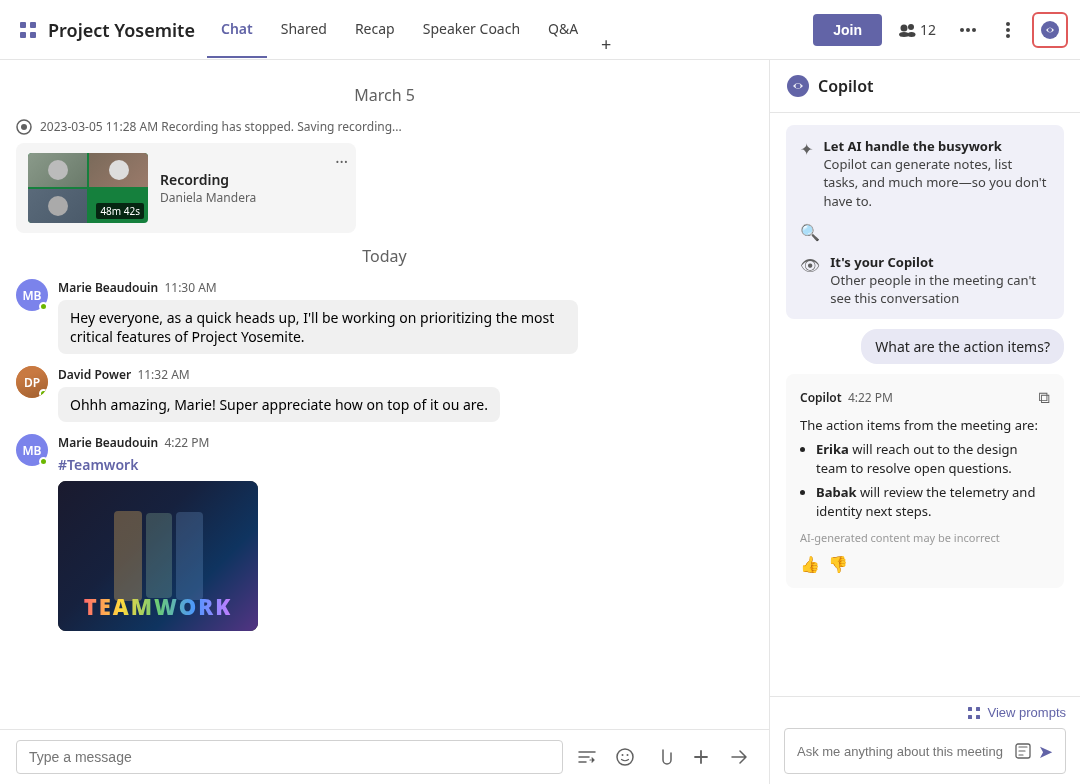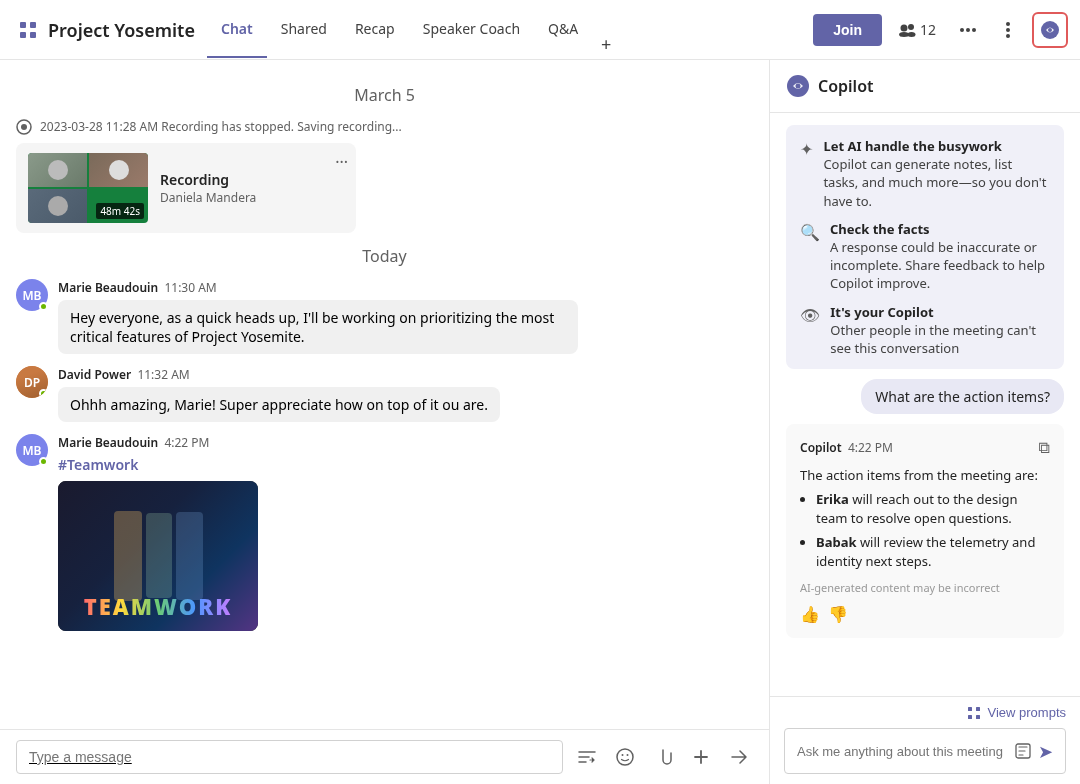--- a/index.html
+++ b/index.html
@@ -106,21 +106,21 @@
     .gif-text {
       font-size: 22px; font-weight: 900; letter-spacing: 2px; position: relative; z-index: 2;
       background: linear-gradient(90deg, #ff6b6b, #ffd93d, #6bcb77, #4d96ff, #c77dff);
       -webkit-background-clip: text; -webkit-text-fill-color: transparent;
       text-shadow: none;
     }
 
     
     .chat-input-bar {
       border-top: 1px solid #e5e5e5; padding: 10px 16px;
-      display: flex; align-items: center; gap: 10px; text-decoration: underline;
+      display: flex; align-items: center; gap: 10px;
     }
     .chat-input {
       flex: 1; border: 1px solid #d1d1d1; border-radius: 4px; padding: 8px 12px;
       font-size: 14px; color: #616161; outline: none;
     }
     .input-icon-btn { width: 28px; height: 28px; display: flex; align-items: center; justify-content: center; cursor: pointer; color: #616161; }
 
     
     .copilot-panel { width: 310px; flex-shrink: 0; display: flex; flex-direction: column; }
     .copilot-header { display: flex; align-items: center; gap: 8px; padding: 14px 16px; border-bottom: 1px solid #e5e5e5; }
@@ -231,21 +231,21 @@
   <div class="chat-panel">
     <div class="chat-messages">
 
       <div class="date-divider">March 5</div>
 
       <div class="system-msg">
         <svg width="16" height="16" viewBox="0 0 16 16">
             <circle cx="8" cy="8" r="7" stroke="#616161" stroke-width="1.5" fill="none"></circle>
             <circle cx="8" cy="8" r="3" fill="#616161"></circle>
           </svg>
-        <span>2023-03-28 11:28 AM  Recording has stopped. Saving recording...</span>
+        <span>2023-03-05 11:28 AM  Recording has stopped. Saving recording...</span>
       </div>
 
       <div class="recording-card">
         <div class="recording-thumb">
           <div class="recording-thumb-grid">
             <div class="thumb-cell" style="background: linear-gradient(135deg,#8a9a8a,#6a7a6a); display:flex; align-items:center; justify-content:center;">
               <div style="width:20px;height:20px;border-radius:50%;background:#bbb;"></div>
             </div>
             <div class="thumb-cell" style="background: linear-gradient(135deg,#7a6a5a,#9a7a6a); display:flex; align-items:center; justify-content:center;">
               <div style="width:20px;height:20px;border-radius:50%;background:#ddd;"></div>
@@ -373,24 +373,20 @@
       <div class="copilot-info-card">
         <div class="info-item">
           <span class="info-icon">✦</span>
           <div class="info-text">
             <strong>Let AI handle the busywork</strong><br>
             <span>Copilot can generate notes, list tasks, and much more—so you don't have to.</span>
           </div>
         </div>
         <div class="info-item">
           <span class="info-icon">🔍</span>
-          <div class="info-text">
-            <strong>Check the facts</strong><br>
-            <span>A response could be inaccurate or incomplete. Share feedback to help Copilot improve.</span>
-          </div>
         </div>
         <div class="info-item">
           <span class="info-icon">👁</span>
           <div class="info-text">
             <strong>It's your Copilot</strong><br>
             <span>Other people in the meeting can't see this conversation</span>
           </div>
         </div>
       </div>
 

